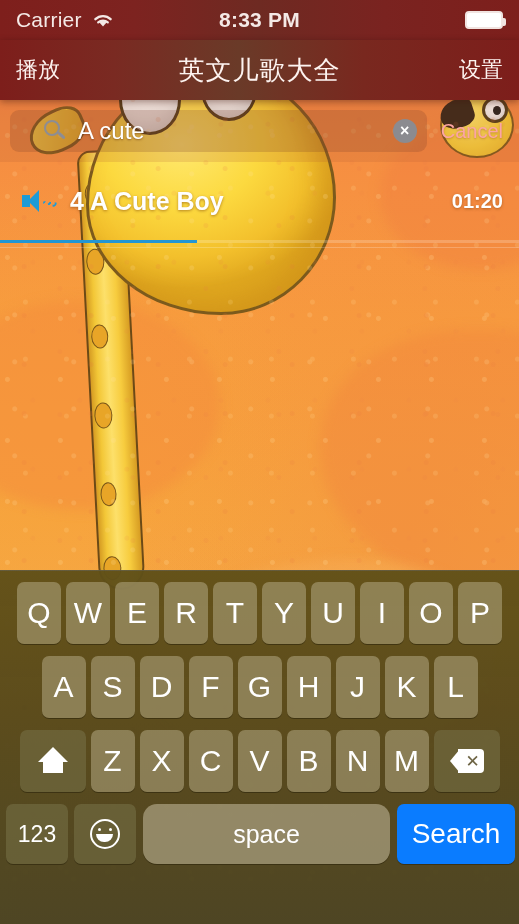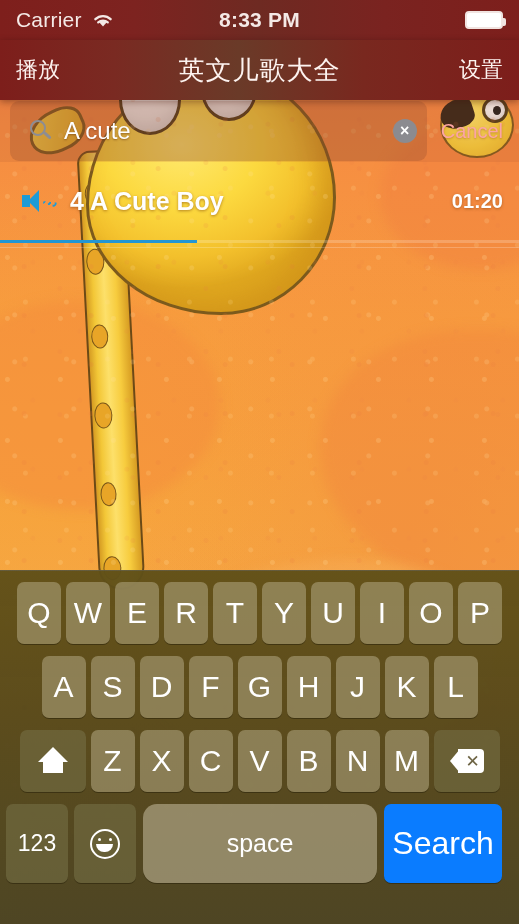--- a/index.html
+++ b/index.html
@@ -107,22 +107,22 @@
   #nav-title{font-size:26px;font-weight:400;letter-spacing:1px;}
   .nav-btn{font-size:22px;color:#fdf3f0;}
 
   
   #searchbar{
     position:absolute; left:0; top:100px; width:519px; height:62px;
     display:flex; align-items:center; padding:0 10px; gap:8px;
     background:rgba(180,90,50,.18);
   }
   #searchfield{
-    flex:1; height:60px; border-radius:9px; background:rgba(120,60,40,.22);
-    display:flex; align-items:center; padding:0 4px; position:relative;text-align:right;
+    flex:1; height:42px; border-radius:9px; background:rgba(120,60,40,.22);
+    display:flex; align-items:center; padding:0 18px; position:relative;text-align:right;
   }
   #search-icon{width:22px;height:22px;position:relative;flex:0 0 22px;margin-left:16px;}
   #search-icon .ring{position:absolute;left:0;top:0;width:16px;height:16px;border:2.5px solid #8d8d93;border-radius:50%;}
   #search-icon .stem{position:absolute;left:13px;top:14px;width:9px;height:2.5px;background:#8d8d93;border-radius:2px;transform:rotate(42deg);}
   #search-value{margin-left:12px;color:#ffffff;font-size:24px;text-shadow:0 1px 2px rgba(90,40,10,.5);}
   #clear-btn{
     position:absolute; right:10px; top:50%; transform:translateY(-50%);
     width:24px;height:24px;border-radius:50%;background:#8b8b90;
     display:flex;align-items:center;justify-content:center;
     color:#ffffff;font-size:16px;line-height:1;font-weight:bold;
@@ -180,26 +180,26 @@
     color:#ffffff; font-size:30px; font-weight:300;
     display:flex;align-items:center;justify-content:center;
   }
   #row1 .key{width:44px;margin:0 2.5px;}
   #row2 .key{width:44px;margin:0 2.5px;}
   #row2{padding-left:0;}
   #row3 .key{width:44px;margin:0 2.5px;}
   .key-wide{width:66px !important;}
   .key-dark{background:rgba(120,114,72,.55);}
   #row4{margin-bottom:10px;align-items:center;}
-  #row4 .key{height:79px;}
+  #row4 .key{height:60px;}
   #key-123{width:62px;margin:0 3px 0 6px;font-size:23px;}
   #key-emoji{width:62px;margin:0 3px;font-size:30px;}
   #key-space{flex:1;margin:0 4px;font-size:25px;background:rgba(186,176,146,.62);border-radius:14px;}
   #key-search{
-    width:118px;margin:0 17px 0 3px;background:#0a7cff;font-size:32px;color:#fff;
+    width:118px;margin:0 4px 0 3px;background:#0a7cff;font-size:28px;color:#fff;
   }
   
   .shift-ico{width:30px;height:28px;position:relative;}
   .shift-ico::before{
     content:"";position:absolute;left:5px;top:13px;width:20px;height:13px;background:#fff;
   }
   .shift-ico::after{
     content:"";position:absolute;left:0;top:0;width:0;height:0;
     border-left:15px solid transparent;border-right:15px solid transparent;border-bottom:15px solid #fff;
   }

